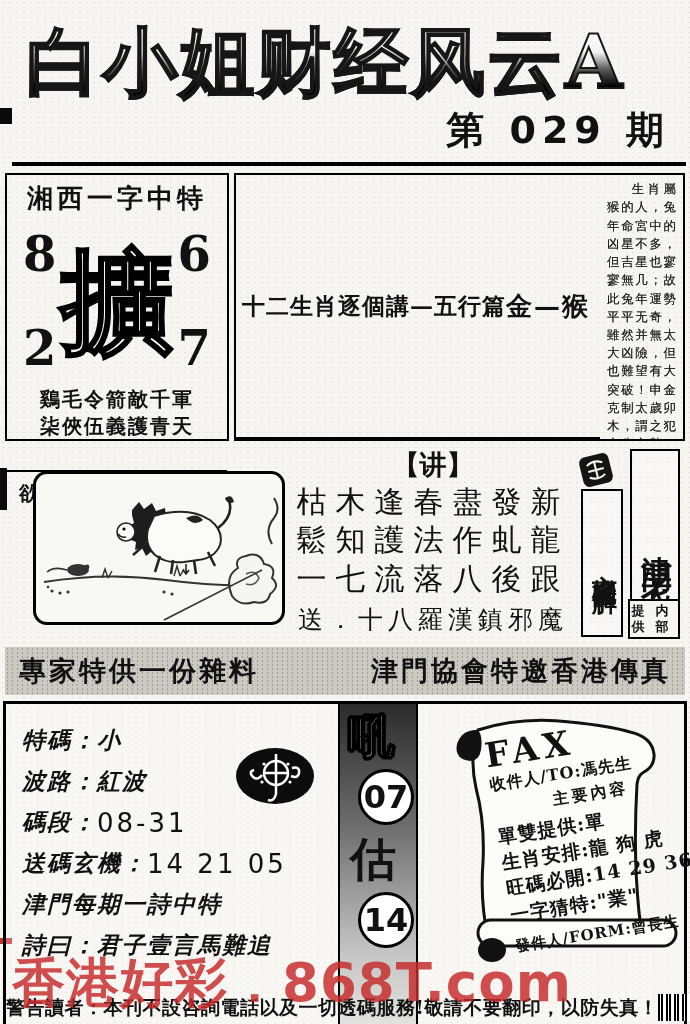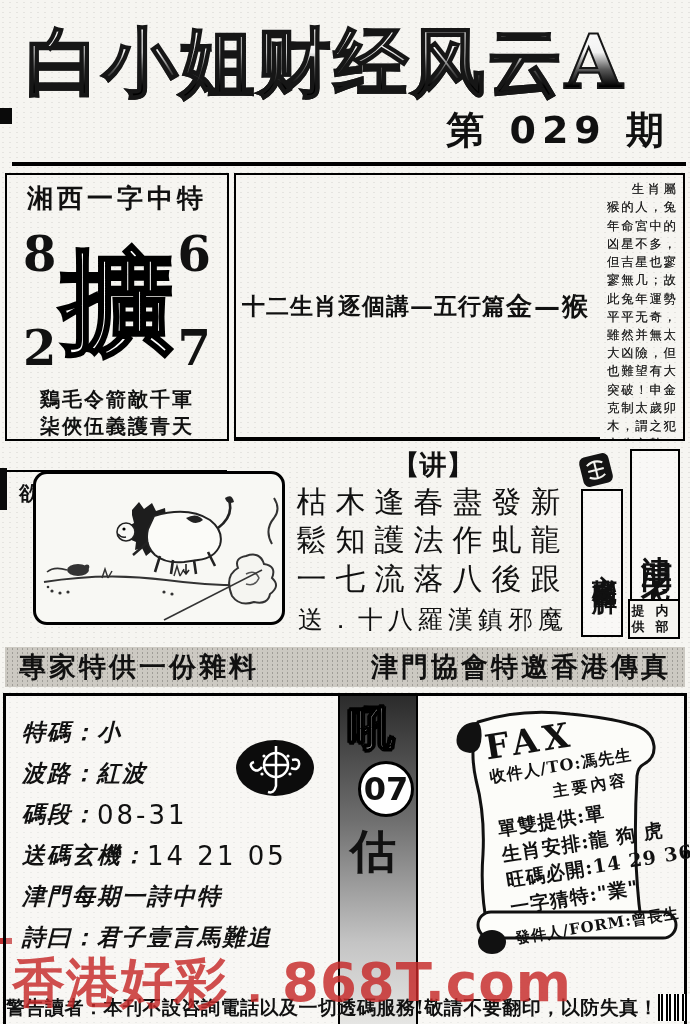--- a/index.html
+++ b/index.html
@@ -61,21 +61,21 @@
   .stamp-icon{ position:absolute; top:0; left:-6px; }
   .v-box{ border:2px solid #000; writing-mode:vertical-rl; text-orientation:upright;
     font-weight:bold; text-align:center; background:rgba(255,255,255,0.35); }
   .xuanji{ margin-top:40px; height:148px; width:42px; font-size:25px; letter-spacing:5px; padding-top:4px; }
   .laoren{ height:190px; width:50px; font-size:31px; letter-spacing:8px; position:relative; padding-top:6px; }
   .neibu{ position:absolute; bottom:-2px; right:-2px; width:52px; border:2px solid #000;
     background:#f6f5f1; display:grid; grid-template-columns:1fr 1fr;
     writing-mode:horizontal-tb; text-orientation:mixed;
     font-size:13px; font-weight:bold; line-height:1.25; padding:2px 0; text-align:center; }
   
-  .banner{ height:40px; margin:8px 5px 0 5px; display:flex; justify-content:space-between;
+  .banner{ height:48px; margin:8px 5px 0 5px; display:flex; justify-content:space-between;
     align-items:center; padding:0 14px;
     background-color:#ccc9c2;
     background-image:radial-gradient(rgba(0,0,0,0.22) 1px, transparent 1px);
     background-size:5px 4px;
     font-weight:bold; font-size:27px; letter-spacing:3px; }
   
   .bottom-box{ margin:6px 3px 0 3px; height:358px; border:3px solid #000;
     display:flex; position:relative; background:rgba(255,255,255,0.25); }
   .tips-panel{ width:332px; flex:none; padding:16px 6px 6px 16px; position:relative; }
   .tip-line{ height:41px; display:flex; align-items:center; }
@@ -271,20 +271,21 @@
           <circle cx="28" cy="36" r="1.6" fill="#fff"></circle>
             <circle cx="56" cy="36" r="1.6" fill="#fff"></circle>
         </svg>
       </span>
     </div>
 
     <div class="grad-col">
       <div class="gc-char white">吼</div>
       <div class="gc-circle">07</div>
       <div class="gc-char black">估</div>
+      <div class="gc-circle">14</div>
     </div>
 
     <div class="fax-panel">
       <svg width="268" height="276" viewBox="0 0 268 276" style="position:absolute;left:0;top:0;">
         <path d="M60 26 Q104 12 152 18 Q192 22 212 28 Q234 33 236 50 Q237 62 226 68 Q220 71 219 80 Q215 150 221 208 L222 216 L70 234 Q62 198 65 158 Q67 118 58 84 Q51 52 60 26 Z" fill="#fcfcf9" stroke="#111" stroke-width="3"></path>
         <path d="M60 26 Q44 25 39 40 Q36 55 52 57 Q61 57 63 46 Q65 32 60 26 Z" fill="#111"></path>
         <rect x="60" y="216" width="198" height="26" rx="13" fill="#fdfdfa" stroke="#111" stroke-width="3"></rect>
         <ellipse cx="74" cy="246" rx="14" ry="12" fill="#111"></ellipse>
       </svg>
       <div class="fax-text">

